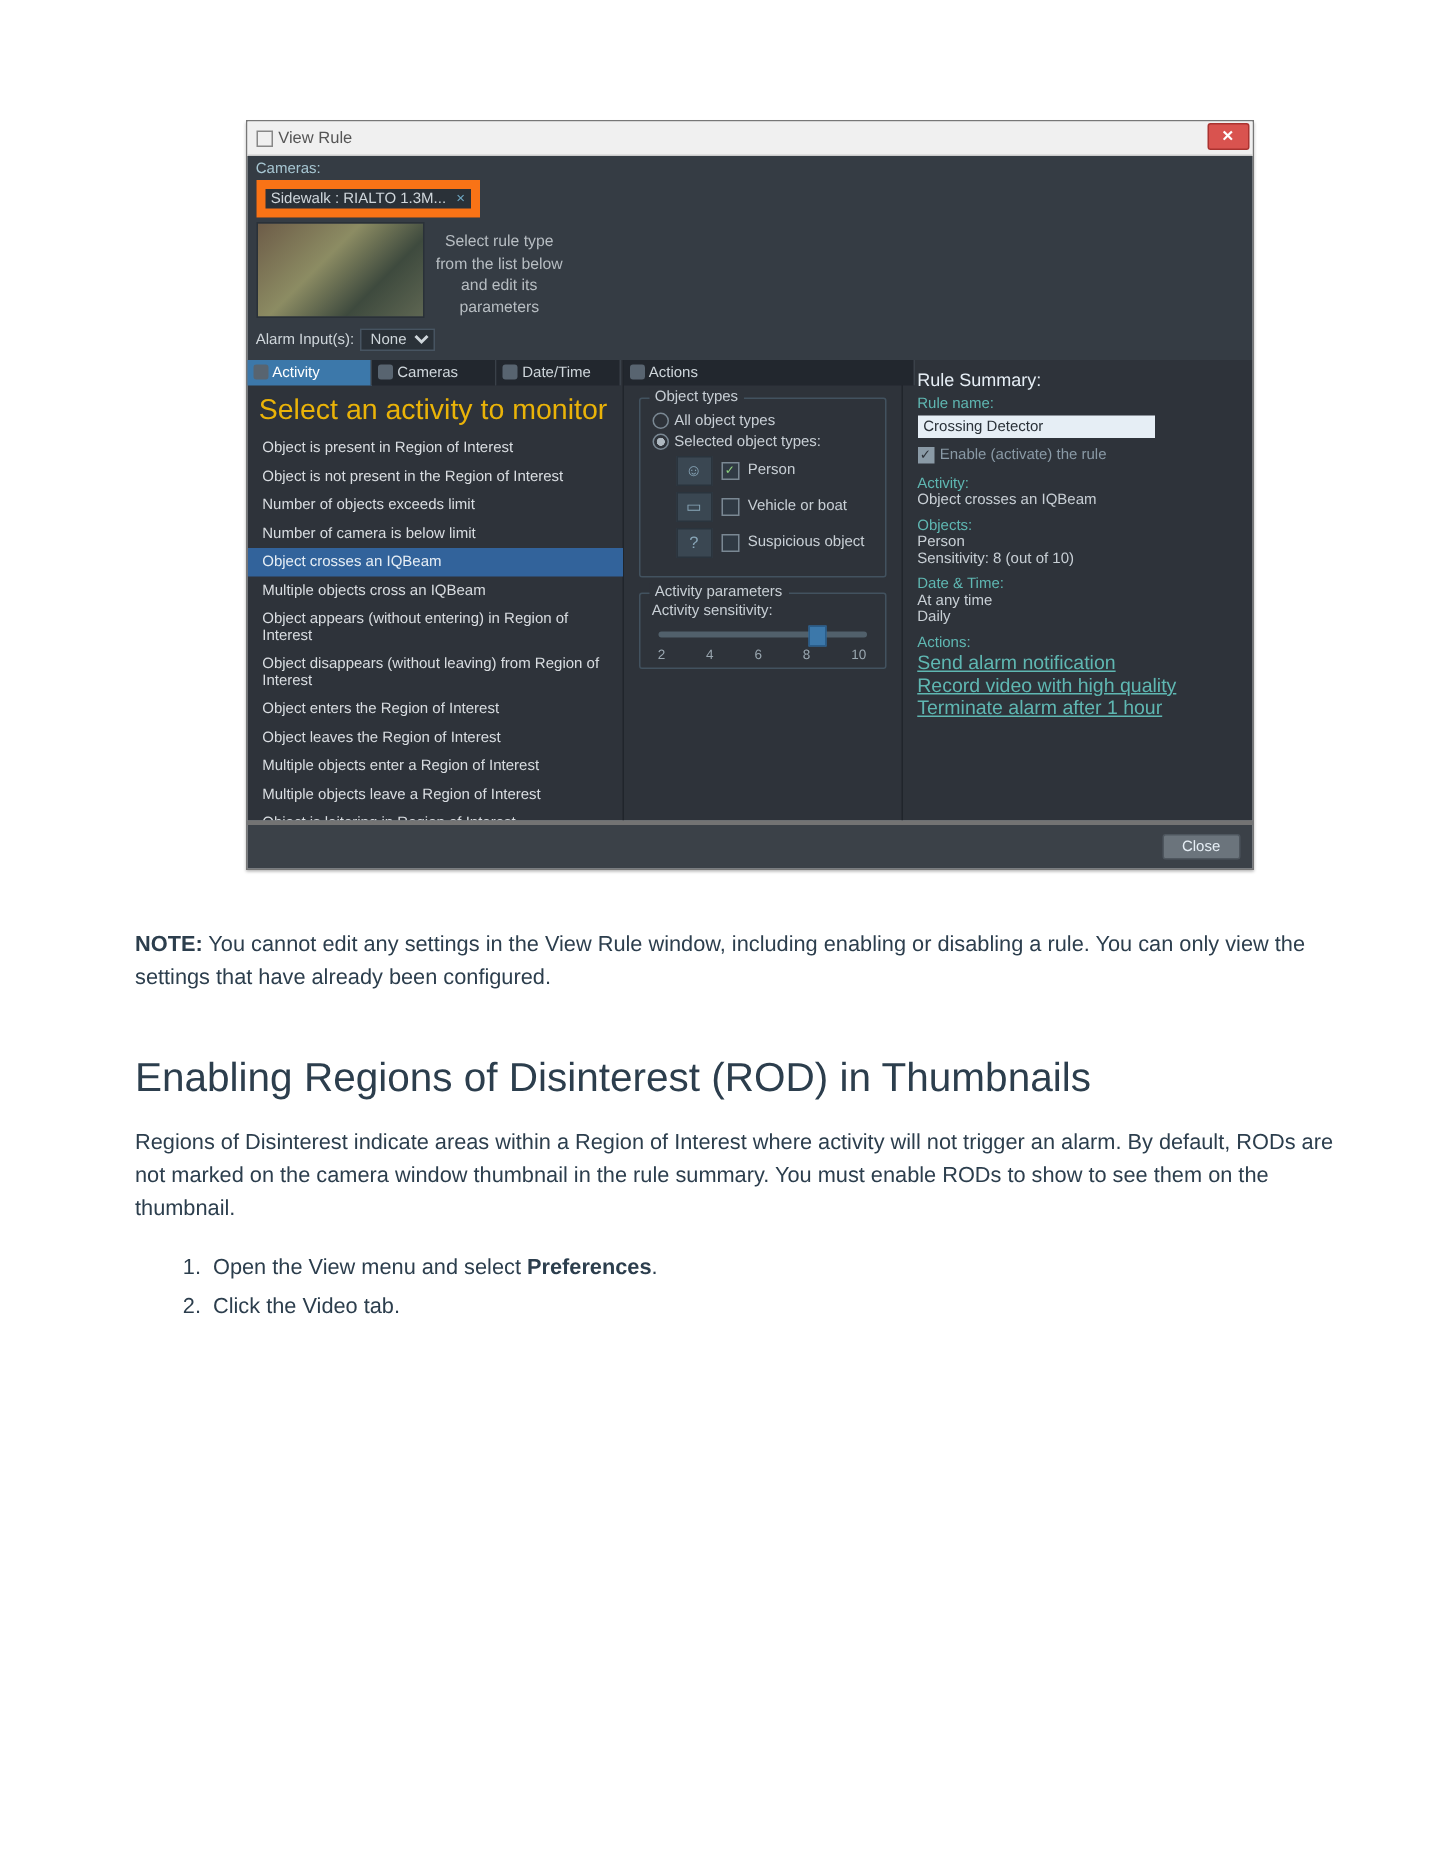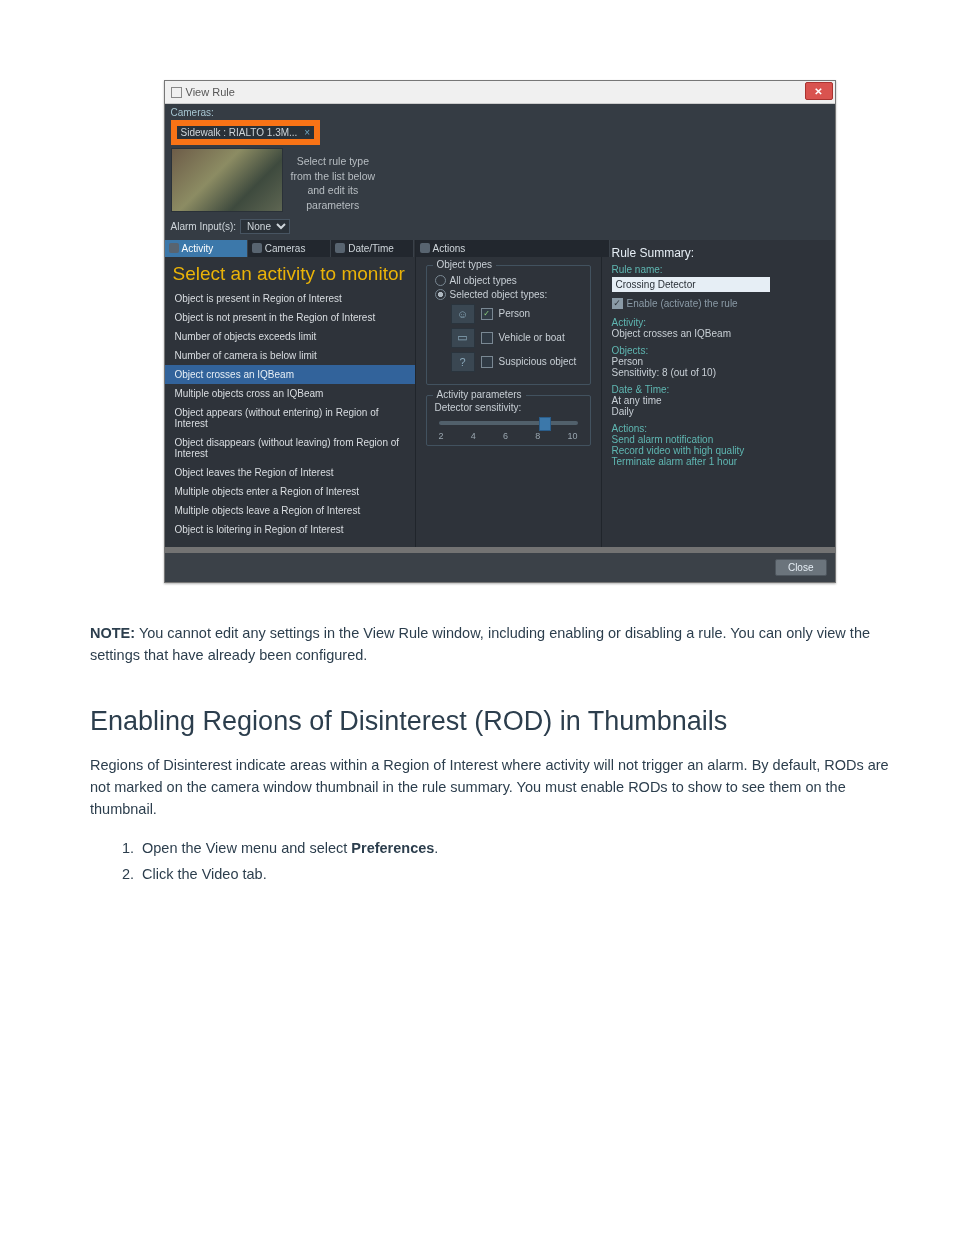--- a/index.html
+++ b/index.html
@@ -119,25 +119,25 @@
 
   .rs-title { color:#e6eef5; font-size:12px; font-weight:400; padding:6px 10px 4px 10px;}
   .rs-body  { padding:0 10px 10px 10px; font-size:10px; color:#c8cfd5;}
   .rs-body .hl { color:#5fb7b2; }
   .rs-body .name-box {
     background:#e6eef5; color:#2a3138; padding:2px 4px; font-size:10px; margin:2px 13px 6px 0; display:block; width:150px;
   }
   .rs-body .enable-row { display:flex; align-items:center; gap:4px; color:#8a9aa6; margin:3px 0 8px 0;}
   .rs-body .chk2 { width:11px; height:11px; background:#8a9aa6; display:inline-flex; align-items:center; justify-content:center; color:#2e333a; font-size:9px;}
   .rs-body .group { margin:6px 0;}
-  .action-list div { color:#5fb7b2; font-size:10px;}
+  .action-list div { color:#5fb7b2; font-size:13px;text-decoration:underline;}
 
   .dialog-footer {
     background:#3b4148; padding:6px 8px; display:flex; justify-content:flex-end;
-    border-top:6px solid #737373;
+    border-top:3px solid #737373;
   }
   .footer-btn {
     font-size:10px; padding:2px 12px; background:#6b747c; color:#e6eef5;
     border:1px solid #4e565e; border-radius:2px;
   }
 
   
   .doc-text { font-size:14.5px; color:#2c3e4d; line-height:1.5; }
   .doc-text strong { font-weight:700;text-align:center; }
   h2.doc-h2 { font-weight:400; font-size:27px; color:#2c3e4d; margin:40px 0 18px 0;}
@@ -213,20 +213,21 @@
           <div class="sect-title">Select an activity to monitor</div>
           <div class="activity-list" id="activity-list">
               <div class="act-item">Object is present in Region of Interest</div>
               <div class="act-item">Object is not present in the Region of Interest</div>
               <div class="act-item">Number of objects exceeds limit</div>
               <div class="act-item">Number of camera is below limit</div>
               <div class="act-item selected">Object crosses an IQBeam</div>
               <div class="act-item">Multiple objects cross an IQBeam</div>
               <div class="act-item">Object appears (without entering) in Region of Interest</div>
               <div class="act-item">Object disappears (without leaving) from Region of Interest</div>
+              <div class="act-item">Object enters the Region of Interest</div>
               <div class="act-item">Object leaves the Region of Interest</div>
               <div class="act-item">Multiple objects enter a Region of Interest</div>
               <div class="act-item">Multiple objects leave a Region of Interest</div>
               <div class="act-item">Object is loitering in Region of Interest</div>
             </div>
         </div>
 
         <div class="col-middle">
           <div class="tabrow">
             <div class="tab" style="flex:0 0 100%">
@@ -256,21 +257,21 @@
                   <span>Vehicle or boat</span>
                 </div>
               <div class="obj-row">
                   <span class="obj-icon">?</span>
                   <span class="chk"></span>
                   <span>Suspicious object</span>
                 </div>
             </div>
             <div class="fieldset">
               <span class="legend">Activity parameters</span>
-              <div>Detector sensitivity:</div>
+              <div>Activity sensitivity:</div>
               <div class="slider">
                 <div class="track"></div>
                 <div class="knob" style="left:75%"></div>
                 <div class="ticks">
                   <span>2</span>
                   <span>4</span>
                   <span>6</span>
                   <span>8</span>
                   <span>10</span>
                 </div>

